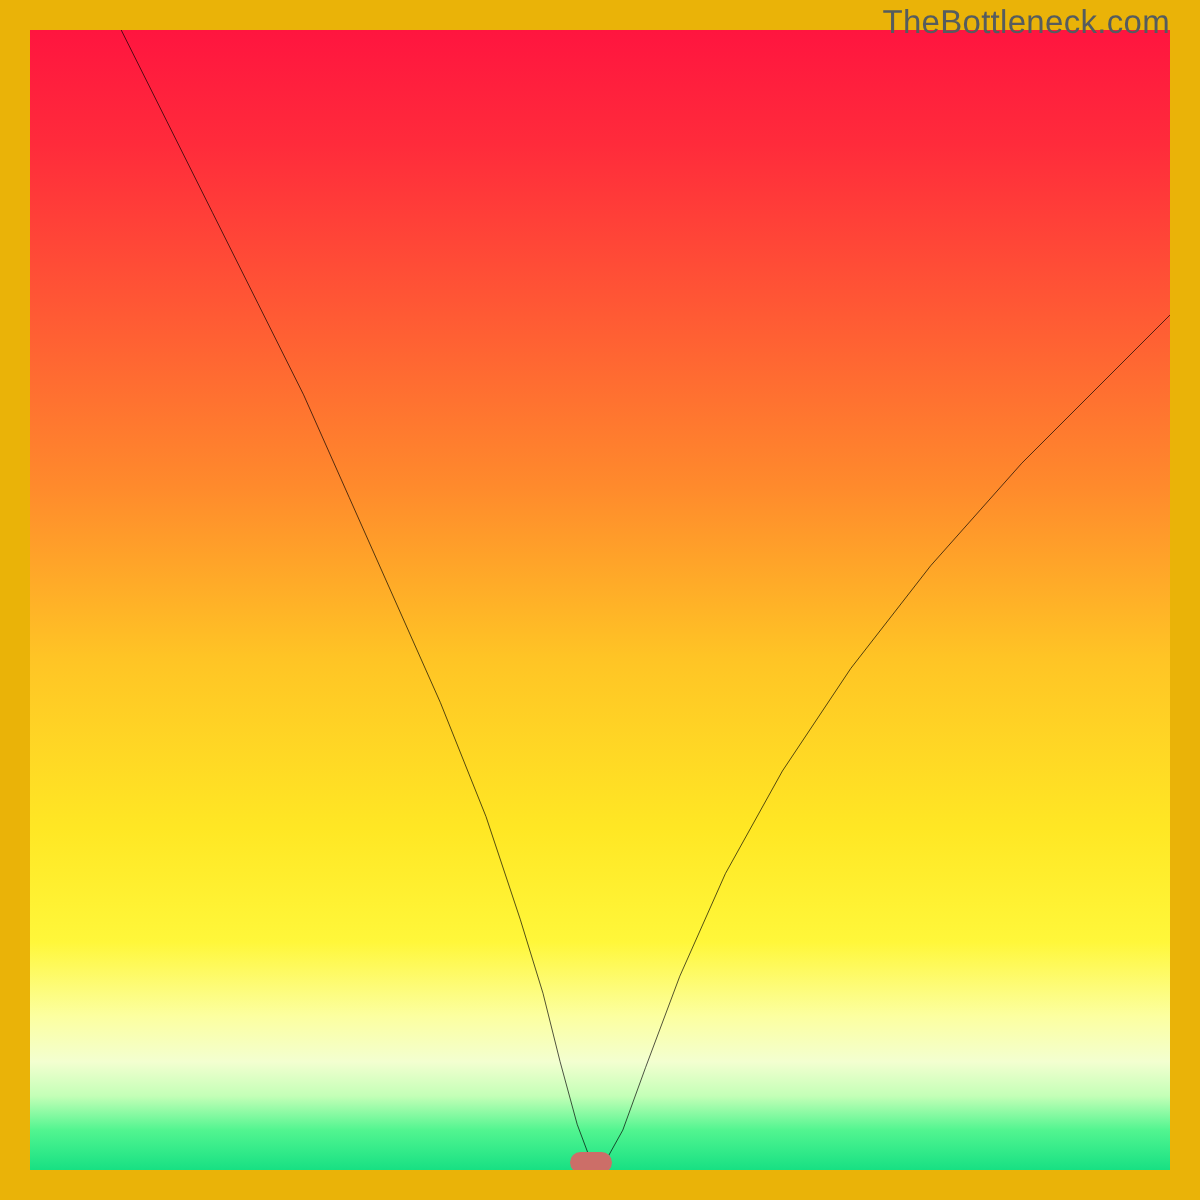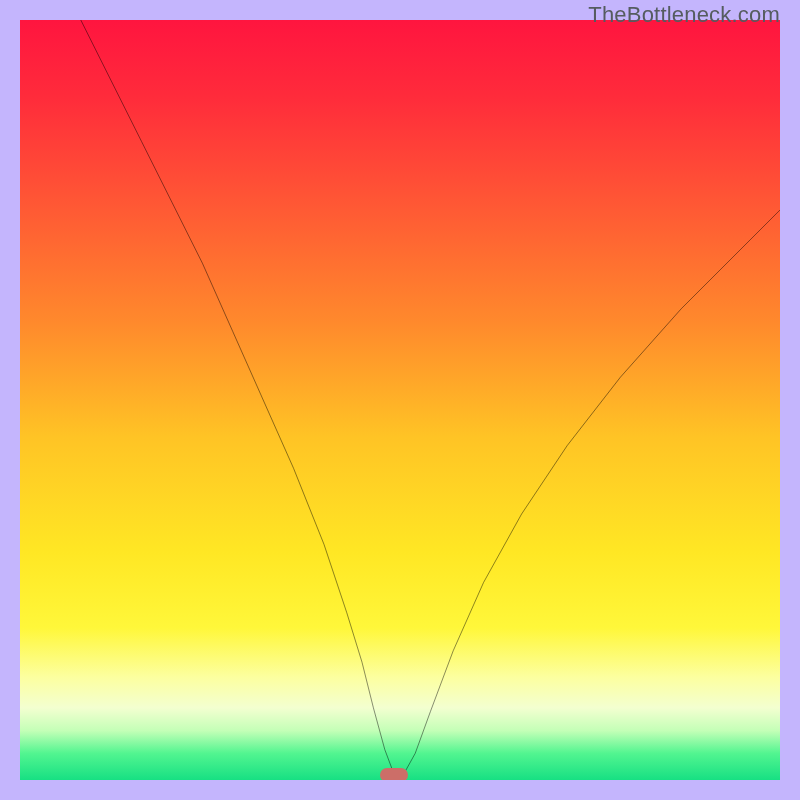--- a/index.html
+++ b/index.html
@@ -10,21 +10,21 @@
     background: #000;
     overflow: hidden;
     font-family: Arial, Helvetica, sans-serif;
   }
   .frame {
     position: absolute;
     left: 0;
     top: 0;
     width: 800px;
     height: 800px;
-    background: #c4b5fd;
+    background: #eab308;
   }
   .plot-area {
     position: absolute;
     left: 20px;
     top: 20px;
     width: 760px;
     height: 760px;
     overflow: hidden;
   }
   .gradient {

